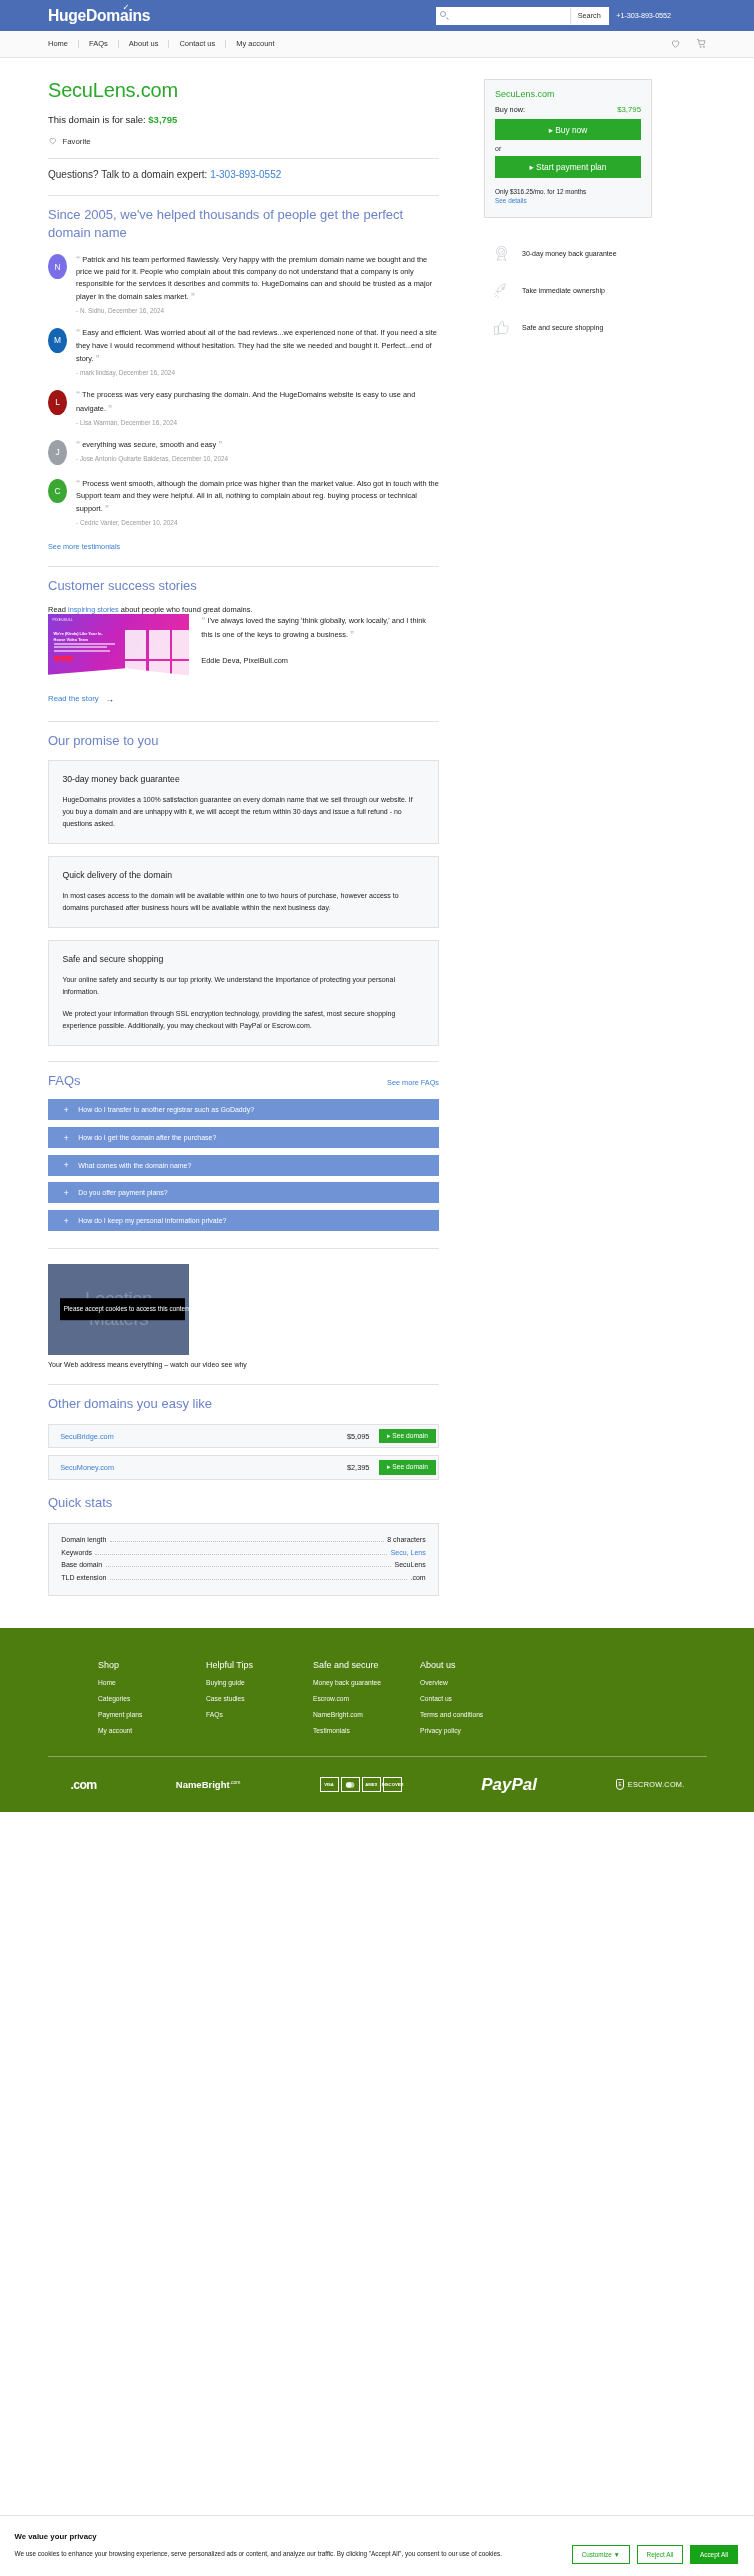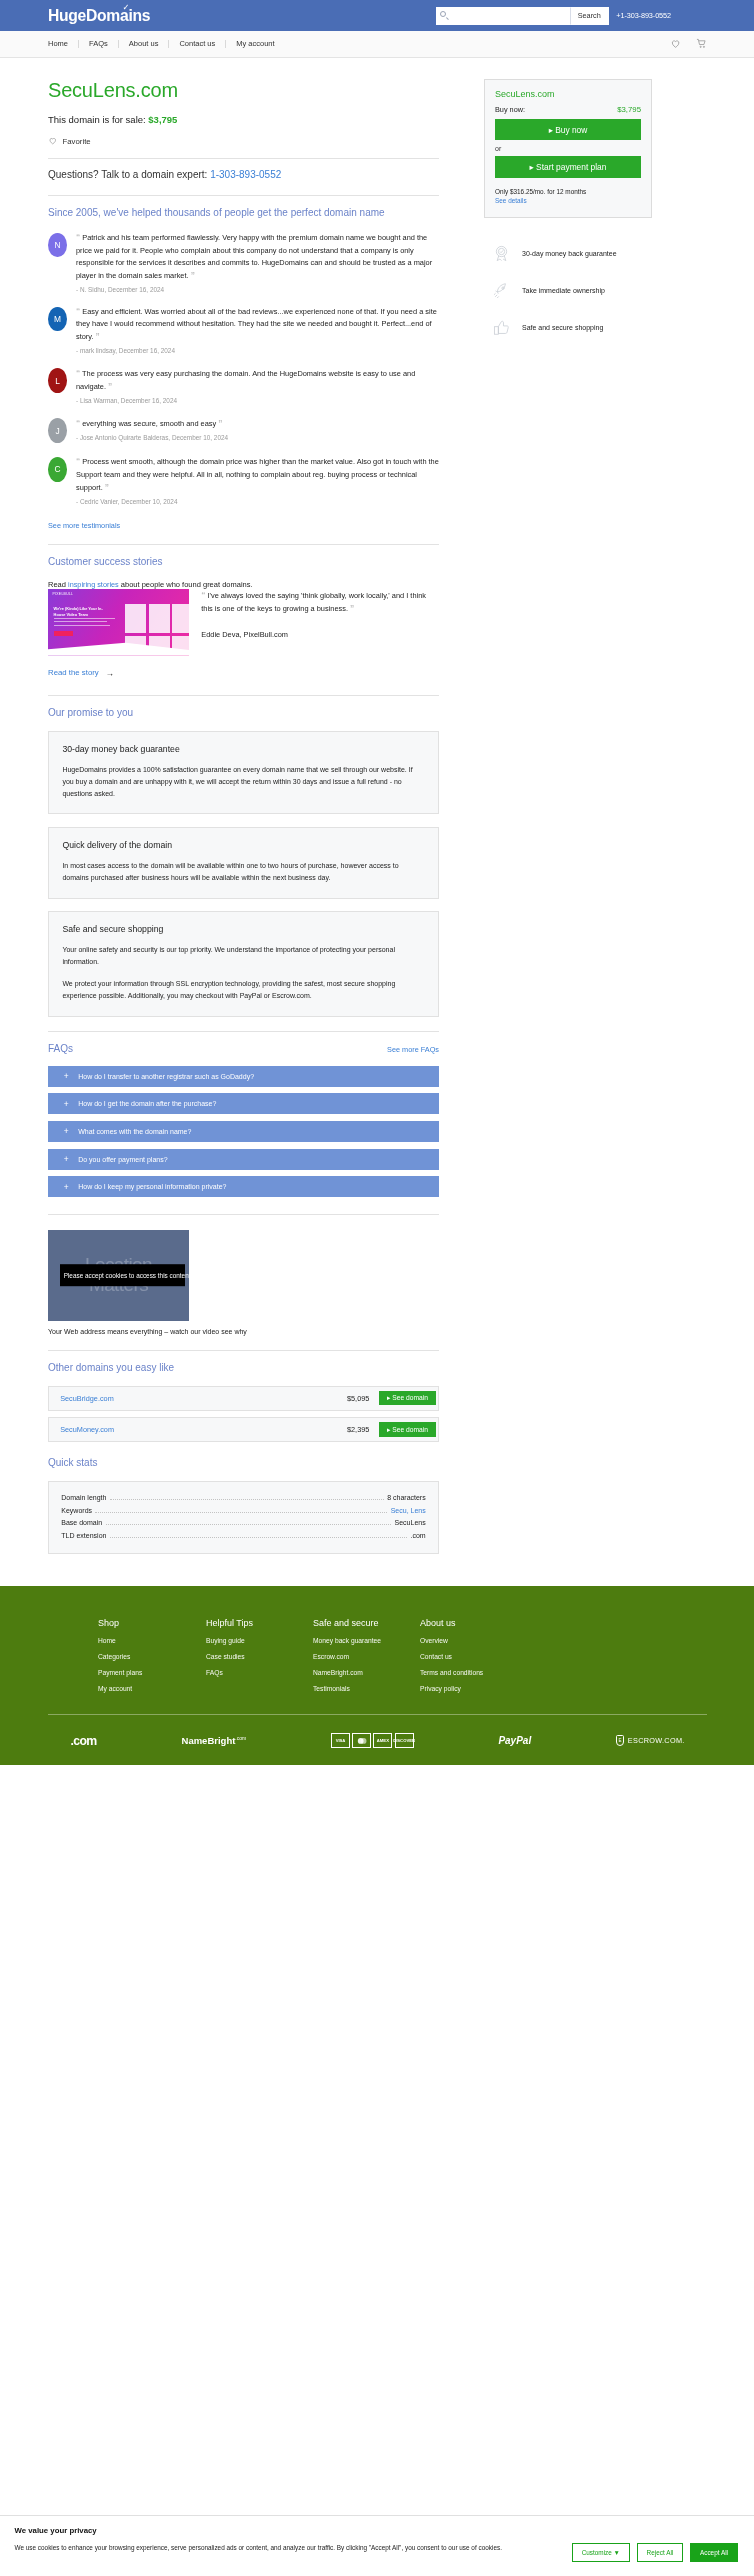--- a/index.html
+++ b/index.html
@@ -149,21 +149,21 @@
     font-size: 7.8px; color: #333; margin-bottom: 12.3px;
     cursor: pointer; width: fit-content;
   }
   .hr { border-top: 0.6px solid #e2e2e2; margin: 0 0 10px 0; }
   .question-line { font-size: 10px; color: #333; margin-bottom: 15px; }
   .question-line a { color: #3a7fd5; }
 
   
   h2.sec {
     color: #6b83c9;
-    font-size: 10px;
+    font-size: 13px;
     font-weight: normal;
     line-height: 1.35;
     margin-bottom: 11.2px;
   }
 
   
   .testimonial { display: flex; gap: 9px; margin-bottom: 12.3px; }
   .avatar {
     min-width: 19px; width: 19px; height: 24.6px;
     border-radius: 50%;
@@ -349,35 +349,35 @@
   .pl-com { font-size: 12.3px; font-weight: bold; color: #fff; letter-spacing: -0.6px; }
   .pl-nb { font-size: 9.5px; color: #fff; font-weight: bold; position: relative; }
   .pl-nb sup { font-size: 5px; font-weight: normal; }
   .cards { display: flex; gap: 2.2px; }
   .card-chip {
     width: 19px; height: 15.7px;
     border: 0.6px solid #fff; color: #fff;
     font-size: 4.2px; font-weight: bold;
     display: flex; align-items: center; justify-content: center;
   }
-  .pl-paypal { font-size: 10px; font-style: italic; font-weight: bold; color: #fff; }
+  .pl-paypal { font-size: 17px; font-style: italic; font-weight: bold; color: #fff; }
   .pl-escrow { font-size: 7.3px; color: #fff; letter-spacing: 0.3px; display: flex; align-items: center; gap: 3.4px; }
   .shield { width: 8.4px; height: 10.6px; border: 0.8px solid #fff; border-radius: 1.7px 1.7px 4.5px 4.5px; display:flex; align-items:center; justify-content:center; font-size:4.5px;}
   .footer-phone {
     text-align: center; font-size: 9px; padding-bottom: 14.5px; color: #fff;
   }
 
   
   .cookie-banner {
     position: absolute;
     left: 0; right: 0; bottom: 0;
     background: #fff;
     border-top: 0.6px solid #e0e0e0;
     padding: 10px 17px 10px 14.5px;
-    display: flex; align-items: flex-start; gap: 15px;
+    display: flex; align-items: center; gap: 15px;
     height: 61px;
   }
   .cb-left { flex: 1; }
   .cb-title { font-size: 7.8px; font-weight: bold; color: #111; margin-bottom: 6.7px; }
   .cb-text { font-size: 6.4px; color: #222; line-height: 1.8; max-width: 509px; }
   .cb-buttons { display: flex; gap: 6.7px; align-items: center; padding-top: 17px; }
   .cb-btn {
     font-size: 6.4px;
     padding: 5px 9px;
     border: 0.8px solid #19a319;

